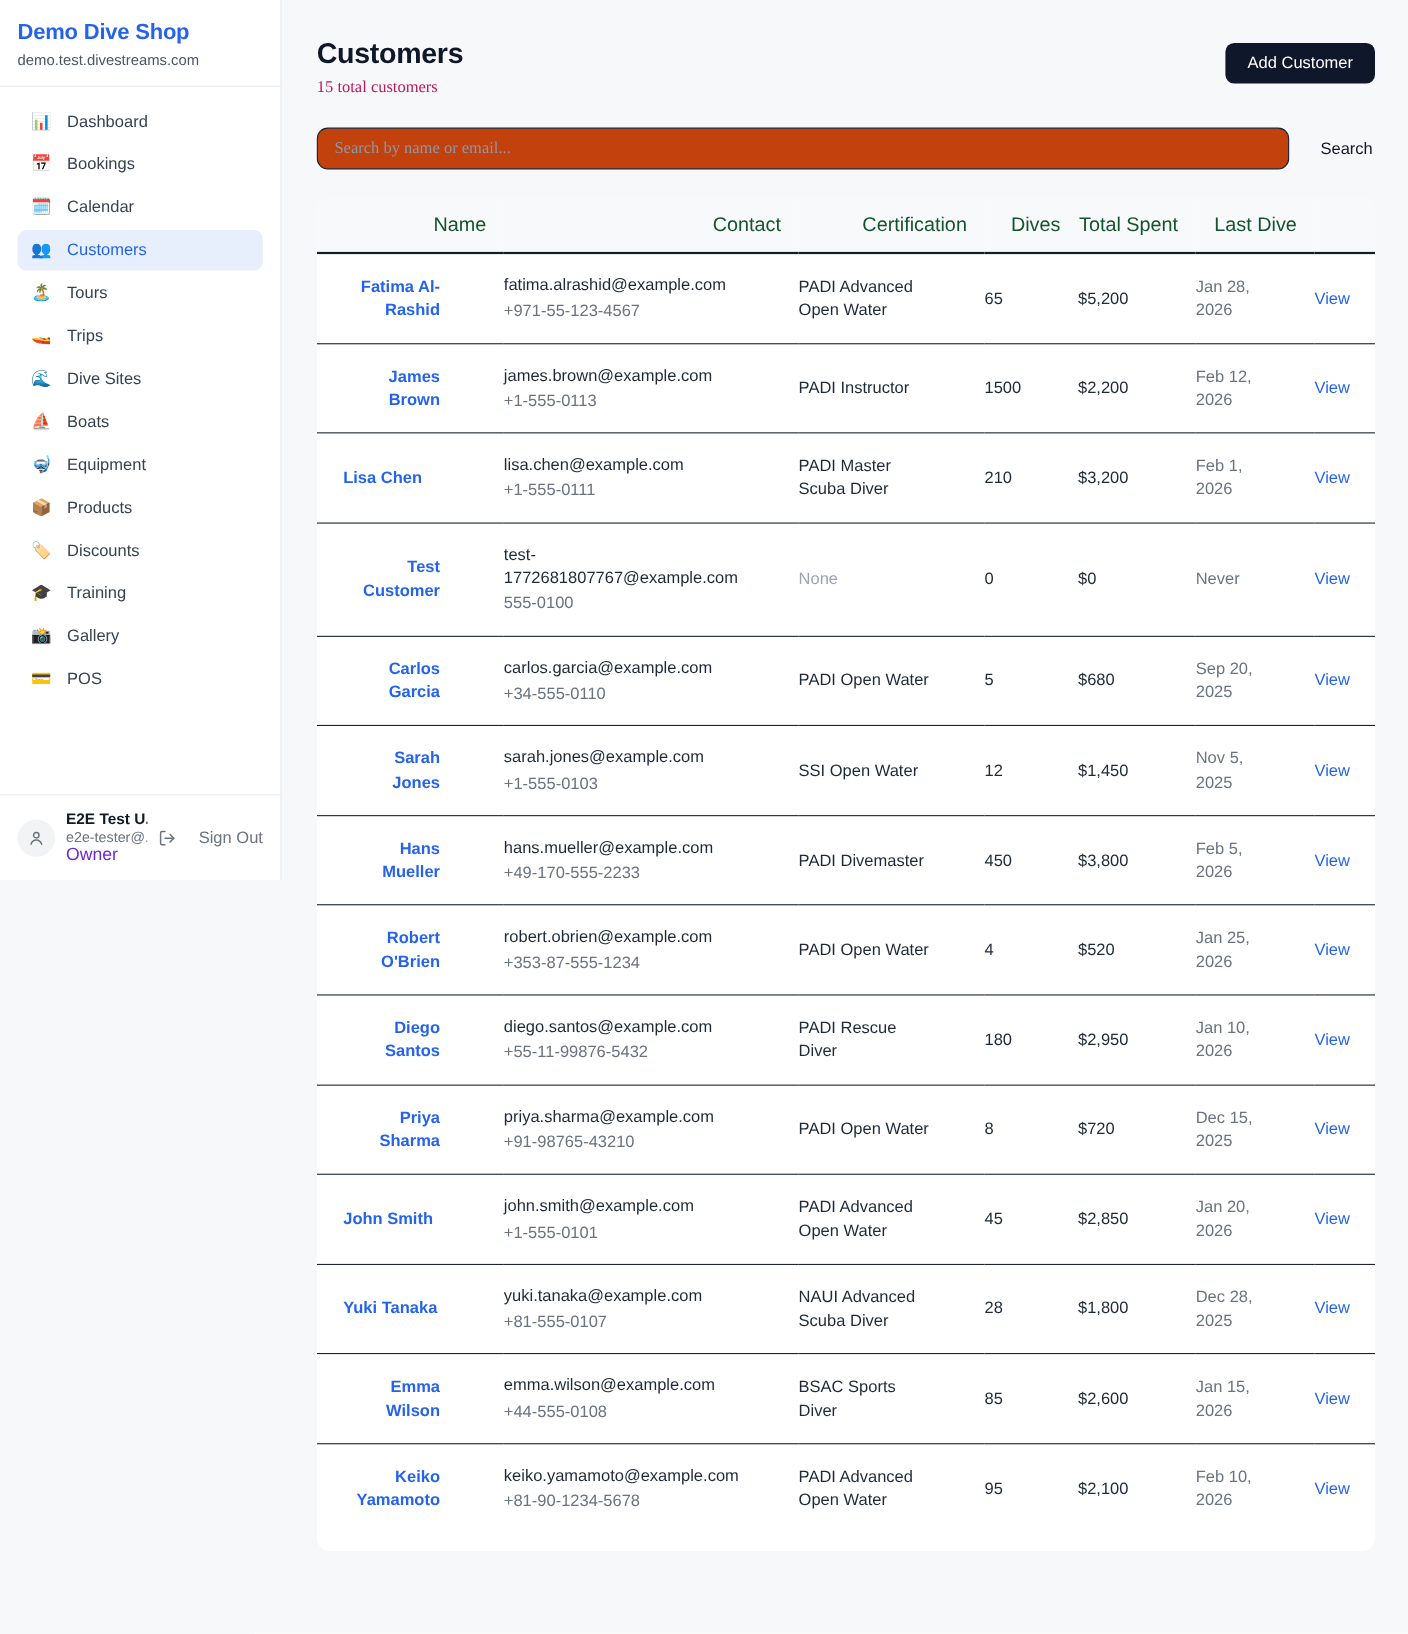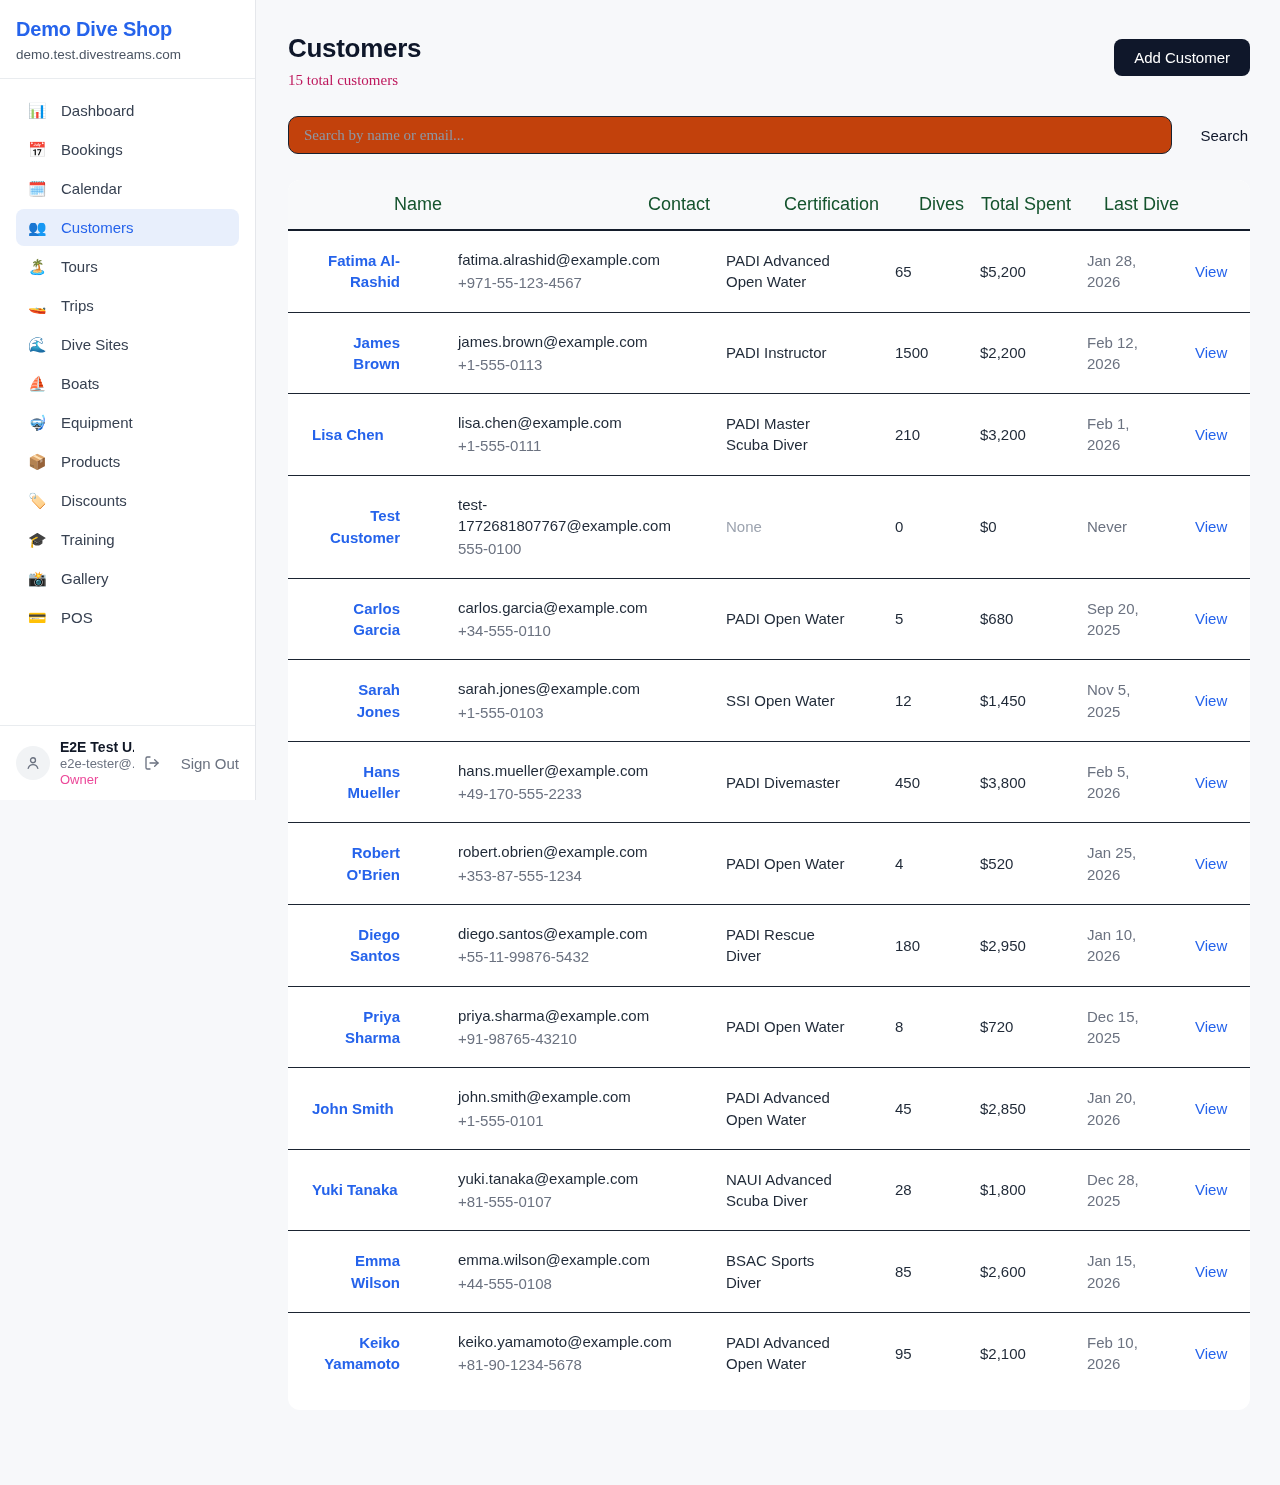--- a/index.html
+++ b/index.html
@@ -40,21 +40,21 @@
     display:flex; align-items:center; gap:10px;
   }
   .avatar {
     width:34px; height:34px; border-radius:50%;
     background:#f1f3f5; flex:0 0 34px;
     display:flex; align-items:center; justify-content:center;
   }
   .user-meta { min-width:0; flex:1 1 auto; }
   .user-name { font-size:14px; font-weight:700; color:#111827; white-space:nowrap; overflow:hidden; }
   .user-email { font-size:13px; color:#6b7280; white-space:nowrap; overflow:hidden; margin-top:1px; }
-  .user-role { font-size:13px; color:#ec4899; margin-top:1px; }
+  .user-role { font-size:16px; color:#6d28d9; margin-top:1px; }
   .signout {
     display:flex; align-items:center; gap:21px;
     background:none; border:none; cursor:pointer;
     font-family:inherit; font-size:15px; color:#6b7280;
     flex:0 0 auto; padding:0;
   }
 
   
   .main { position:absolute; left:256px; top:0; width:1024px; padding:33px 30px 0 32px; }
 

